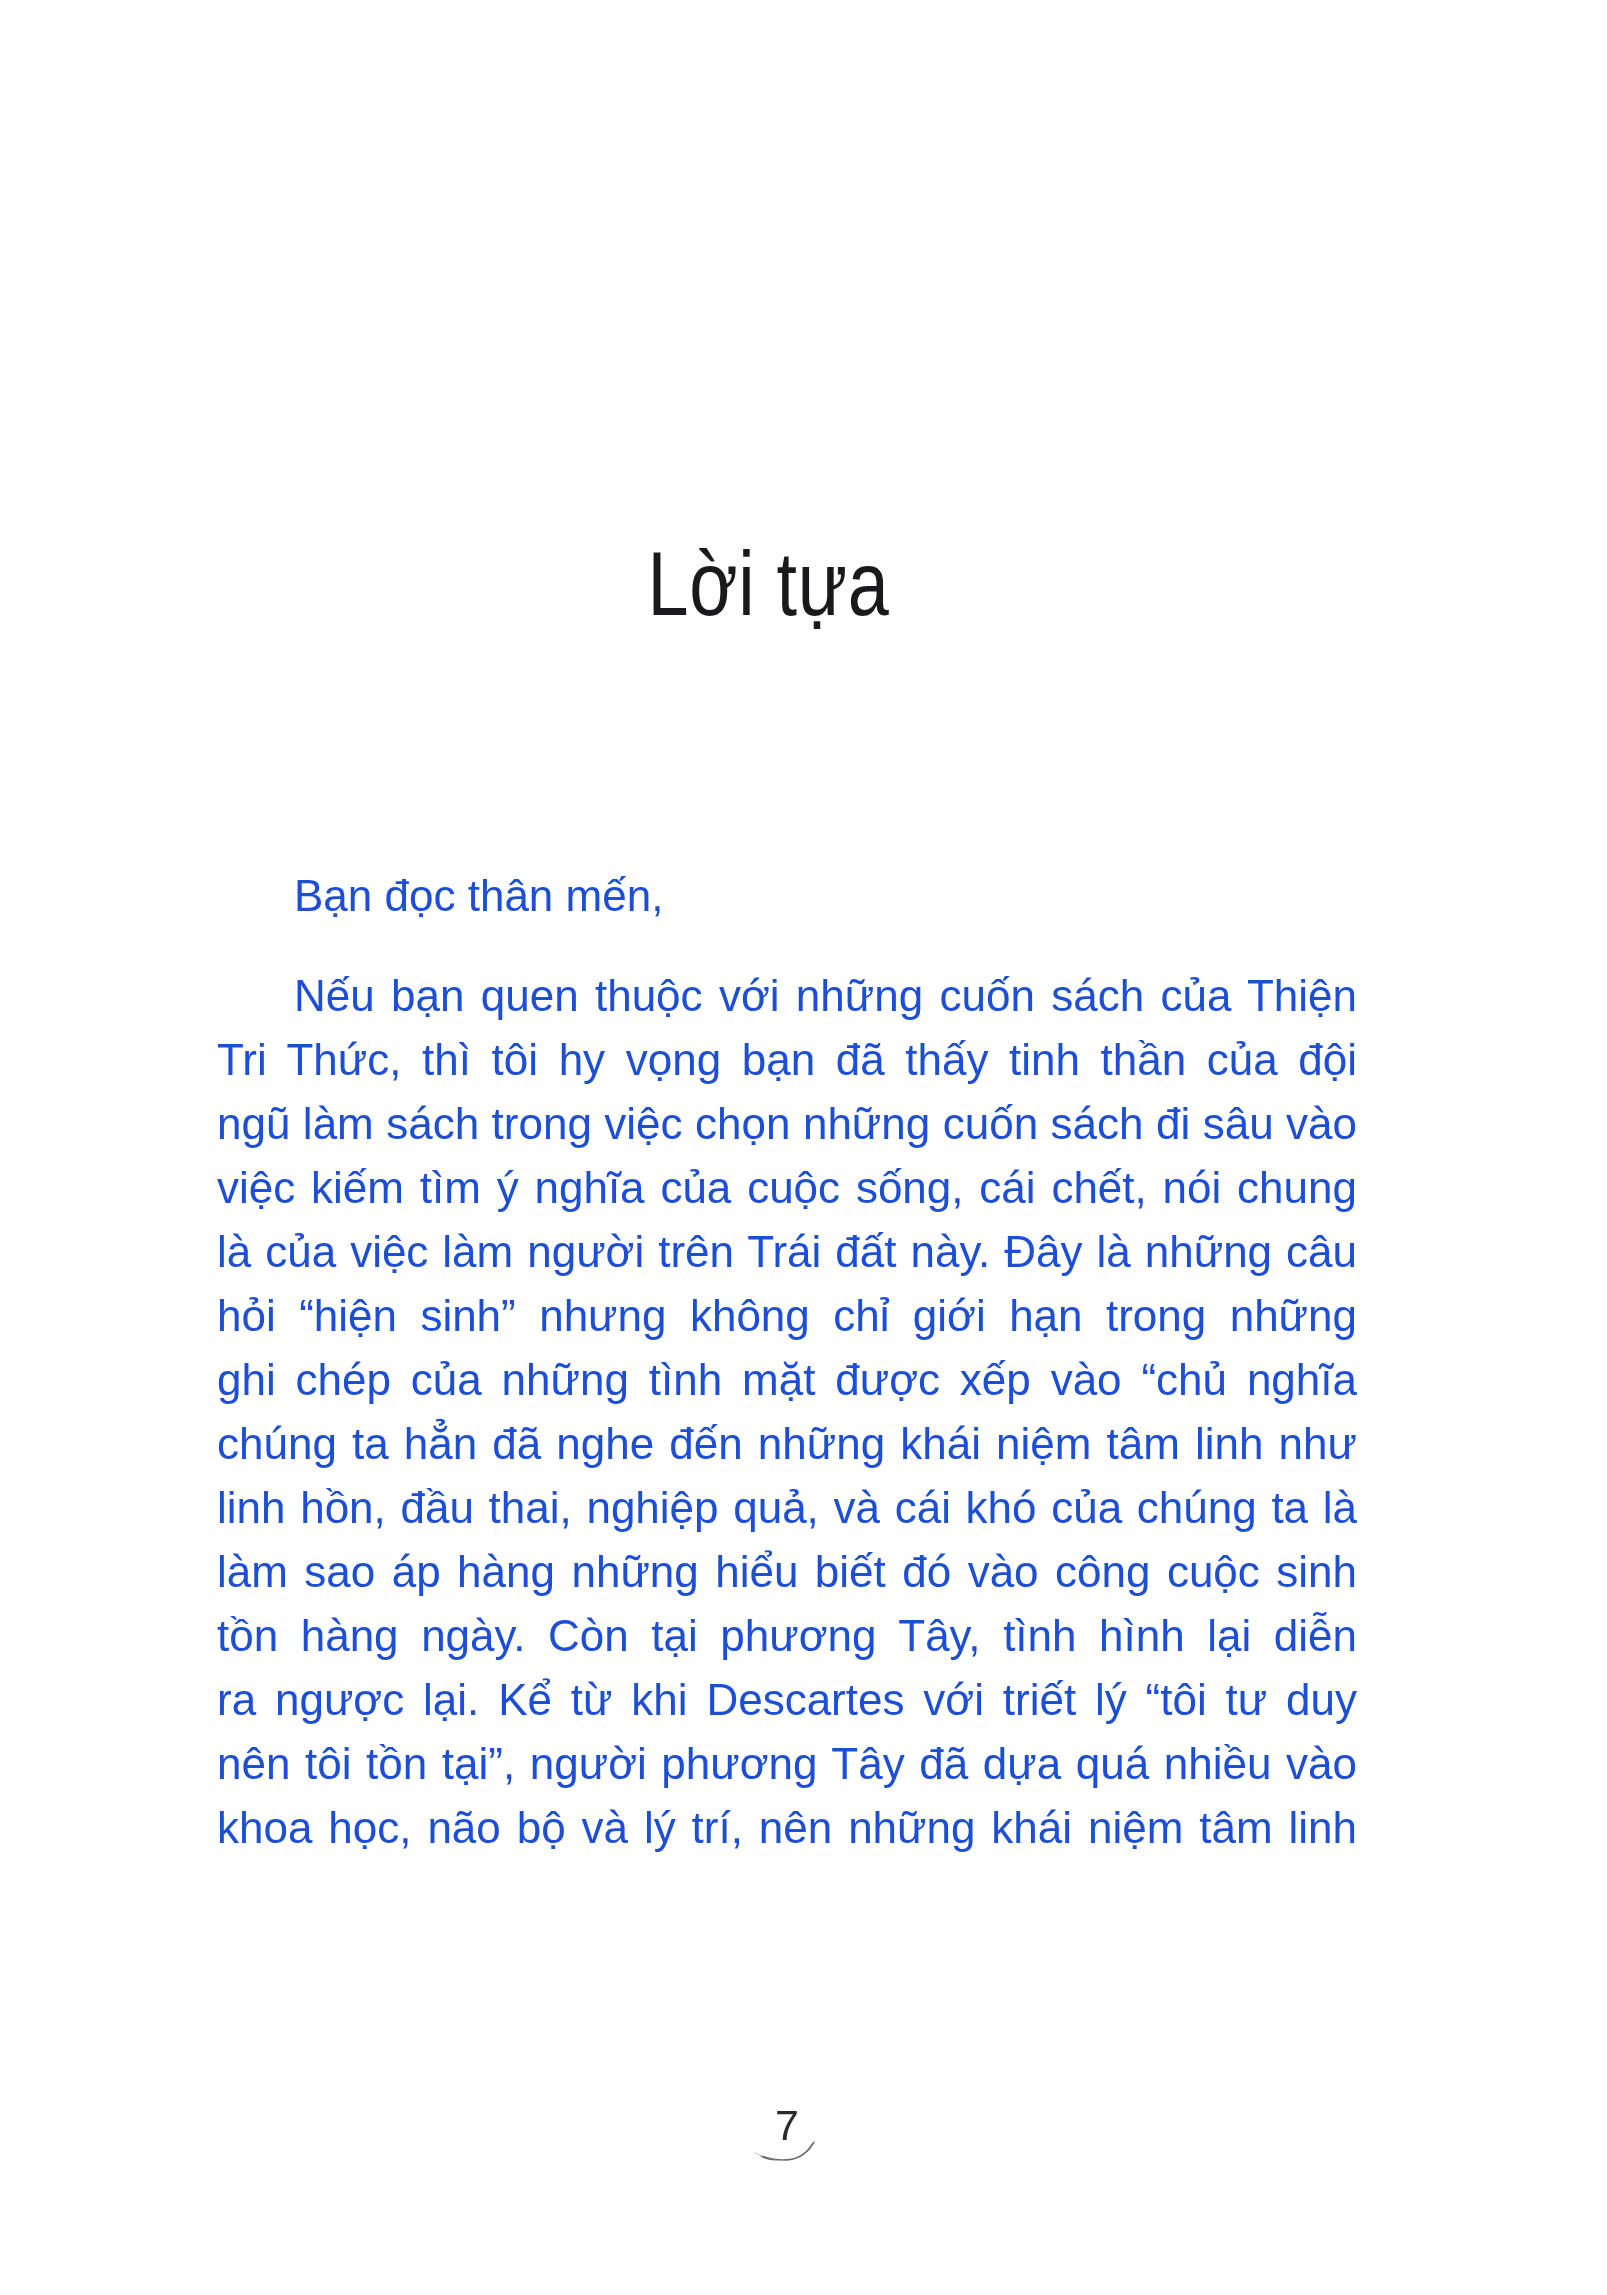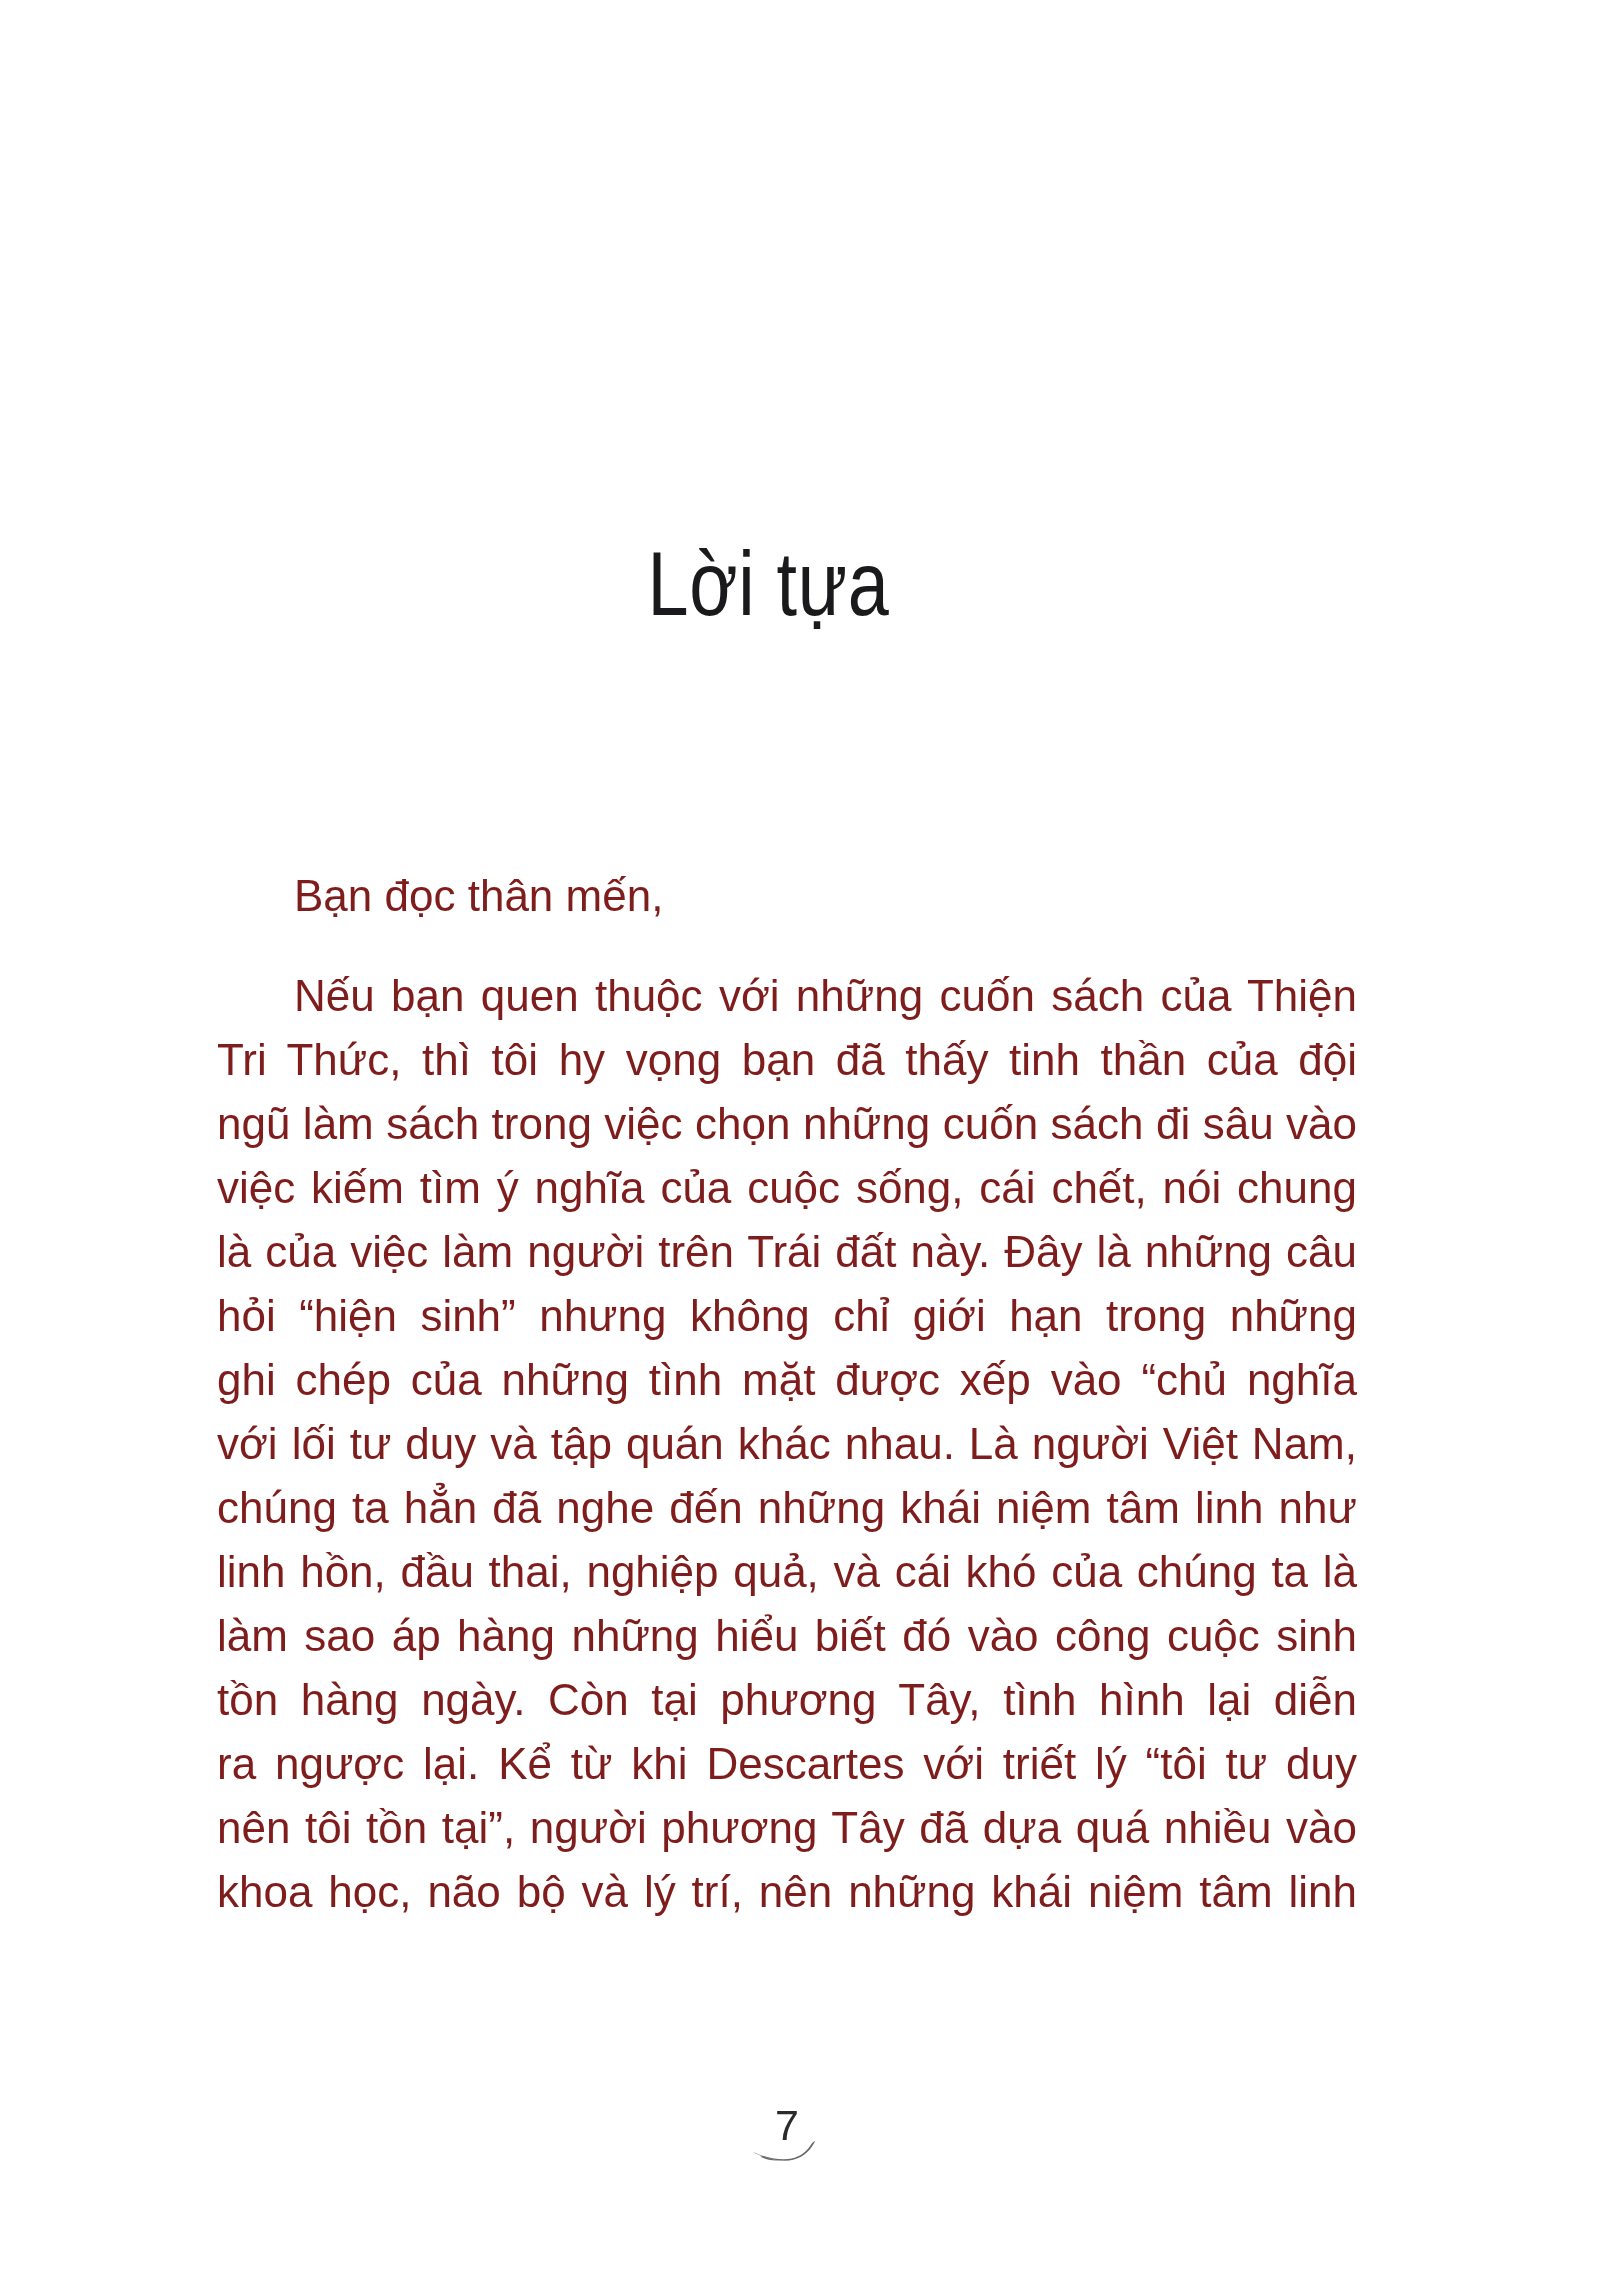--- a/index.html
+++ b/index.html
@@ -32,21 +32,21 @@
     transform-origin: 50% 50%;
     white-space: nowrap;
   }
   .body-text {
     position: absolute;
     top: 864px;
     left: 217px;
     width: 1140px;
     font-size: 44px;
     line-height: 64px;
-    color: #7f1d1d;
+    color: #1d4ed8;
   }
   .para { margin: 0; padding: 0; }
   .para-opening { margin-bottom: 0; }
   .para-main { margin-top: 36px; }
   .line {
     text-align: justify;
     text-align-last: justify;
     white-space: normal;
   }
   .line-left {
@@ -91,21 +91,20 @@
     </div>
 
     <div class="para para-main">
       <div class="line line-indent">Nếu bạn quen thuộc với những cuốn sách của Thiện</div>
       <div class="line">Tri Thức, thì tôi hy vọng bạn đã thấy tinh thần của đội</div>
       <div class="line">ngũ làm sách trong việc chọn những cuốn sách đi sâu vào</div>
       <div class="line">việc kiếm tìm ý nghĩa của cuộc sống, cái chết, nói chung</div>
       <div class="line">là của việc làm người trên Trái đất này. Đây là những câu</div>
       <div class="line">hỏi “hiện sinh” nhưng không chỉ giới hạn trong những</div>
       <div class="line">ghi chép của những tình mặt được xếp vào “chủ nghĩa</div>
-      <div class="line">với lối tư duy và tập quán khác nhau. Là người Việt Nam,</div>
       <div class="line">chúng ta hẳn đã nghe đến những khái niệm tâm linh như</div>
       <div class="line">linh hồn, đầu thai, nghiệp quả, và cái khó của chúng ta là</div>
       <div class="line">làm sao áp hàng những hiểu biết đó vào công cuộc sinh</div>
       <div class="line">tồn hàng ngày. Còn tại phương Tây, tình hình lại diễn</div>
       <div class="line">ra ngược lại. Kể từ khi Descartes với triết lý “tôi tư duy</div>
       <div class="line">nên tôi tồn tại”, người phương Tây đã dựa quá nhiều vào</div>
       <div class="line">khoa học, não bộ và lý trí, nên những khái niệm tâm linh</div>
     </div>
 
   </div>

